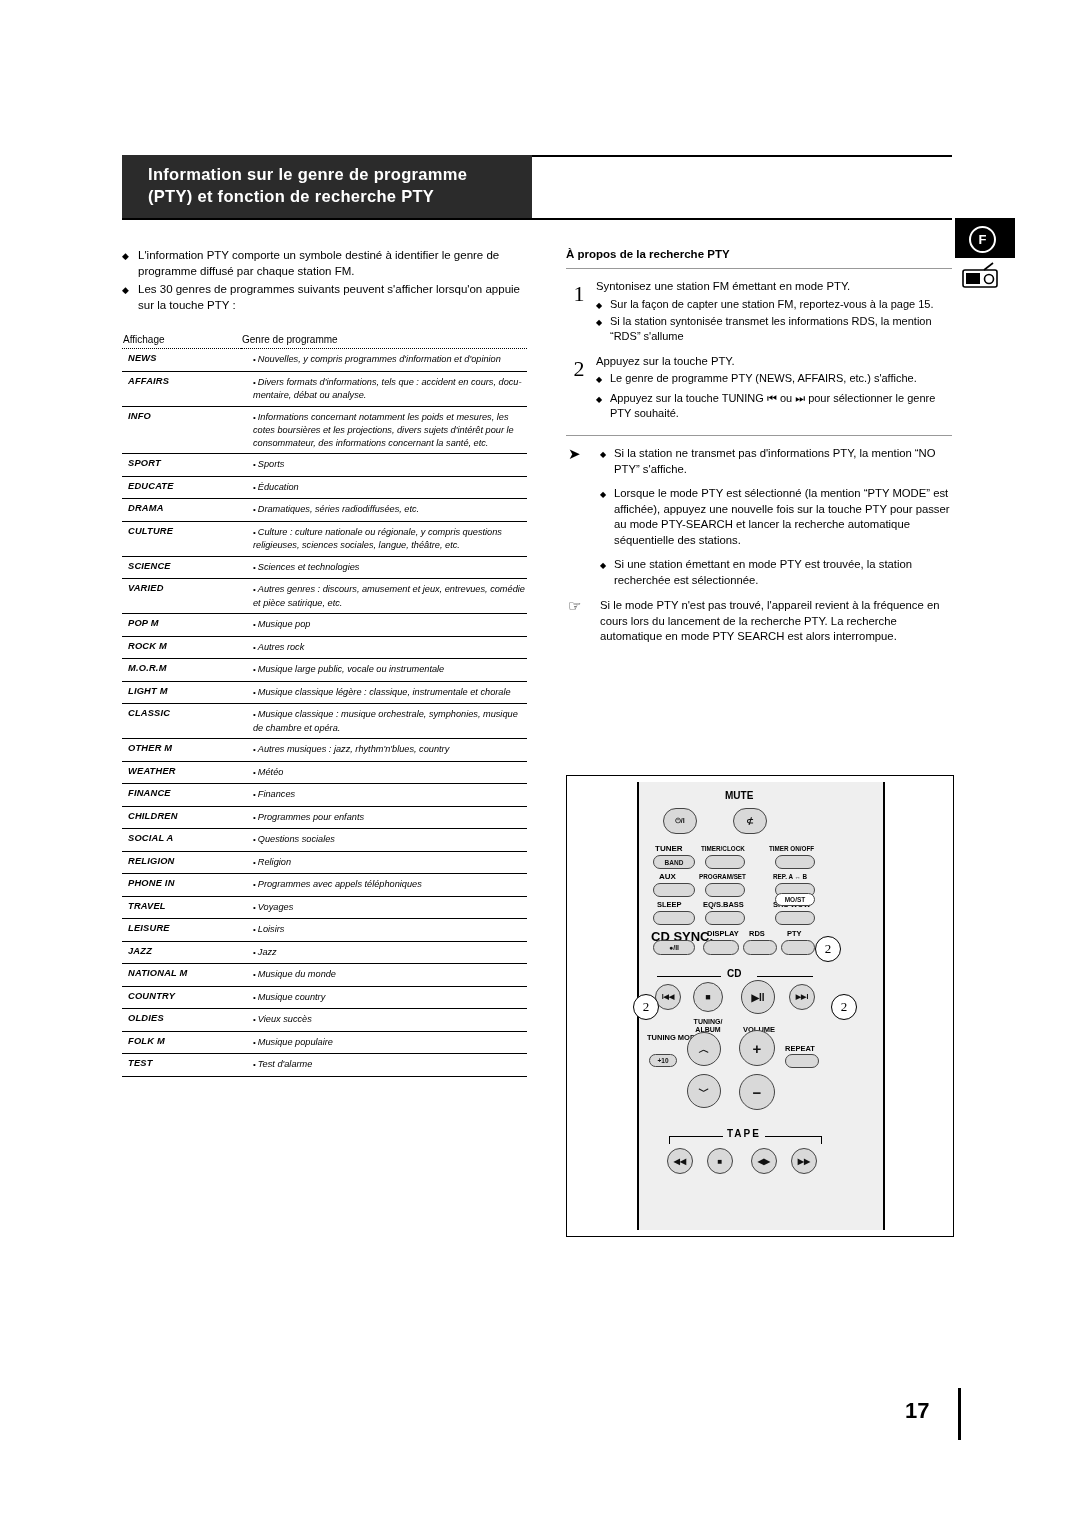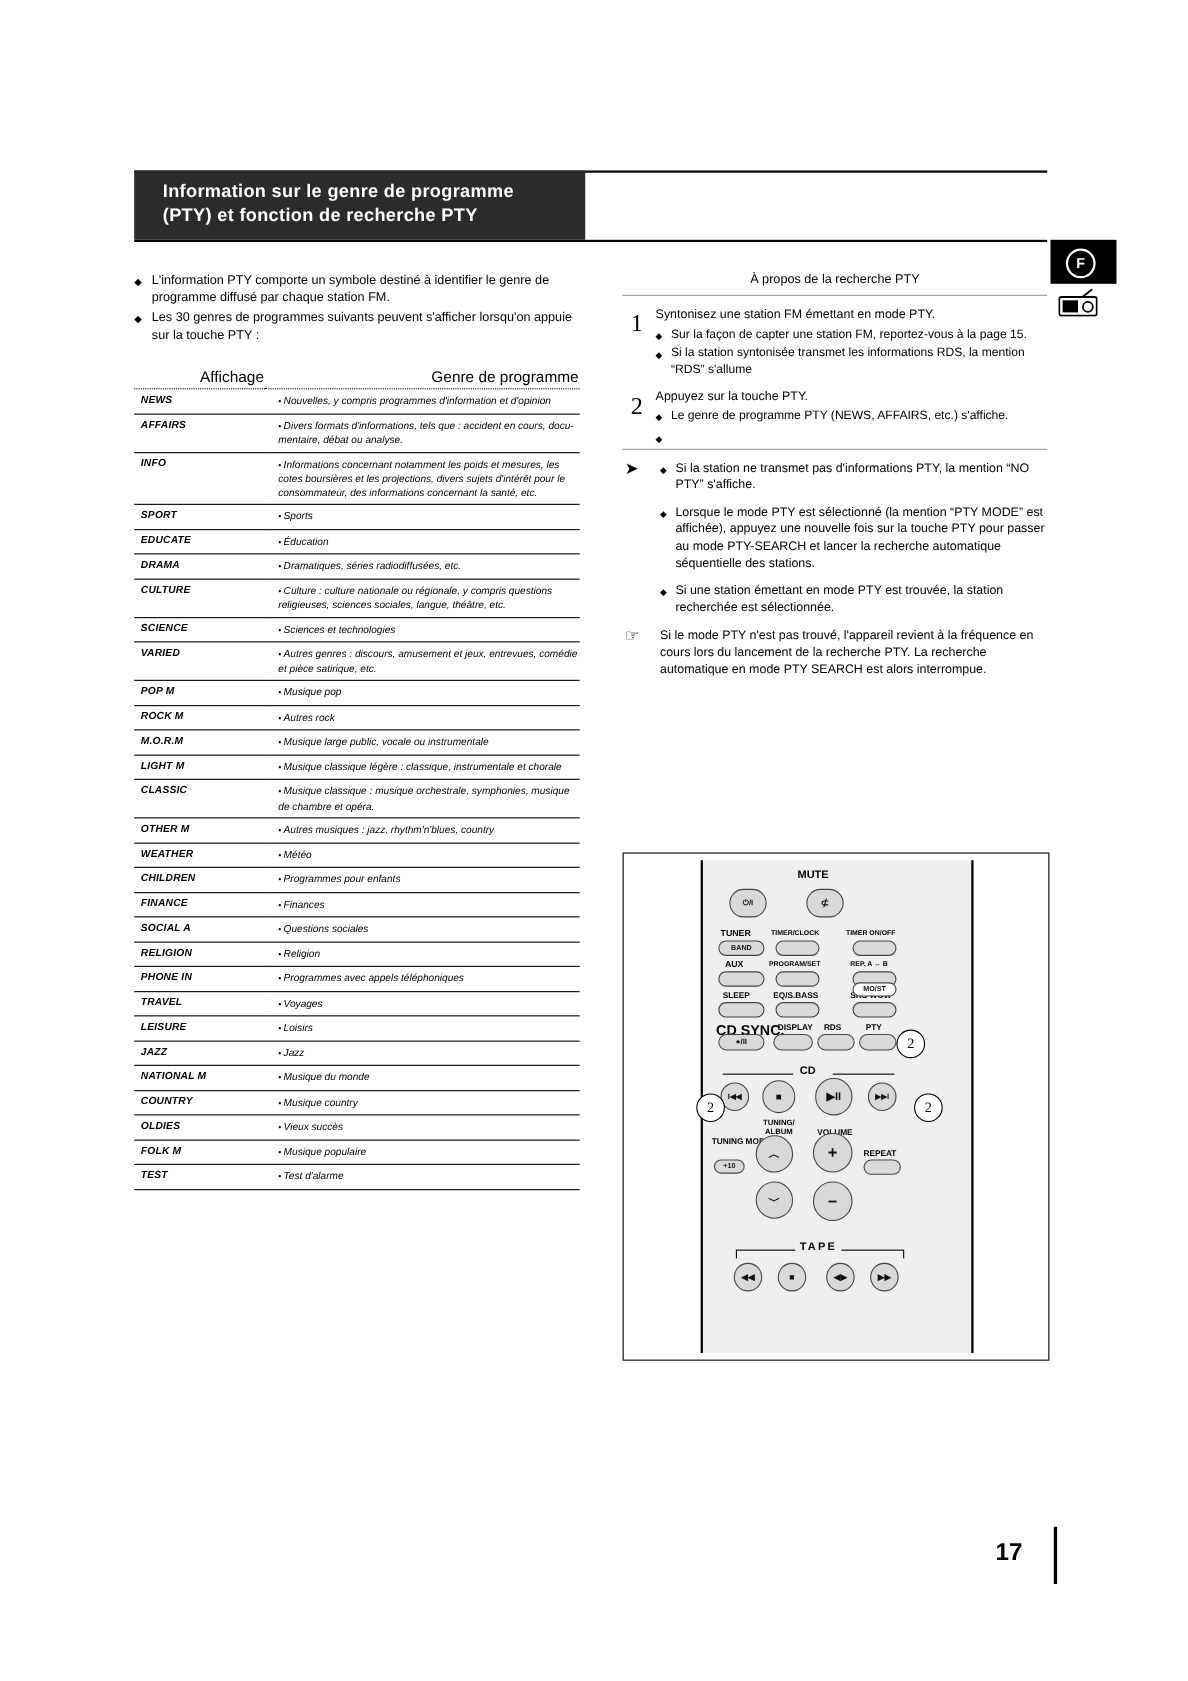--- a/index.html
+++ b/index.html
@@ -40,38 +40,38 @@
   .col-left{position:absolute;left:122px;top:248px;width:405px;}
   .bullet-list{font-size:11.5px;line-height:15.5px;}
   .bl-item{position:relative;padding-left:16px;margin-bottom:3px;}
   .bl-item .dia{position:absolute;left:0;top:1px;font-size:9px;}
 
   table.pty{
     position:absolute;left:122px;top:333px;width:405px;
     border-collapse:collapse;font-size:9.5px;
   }
   table.pty th{
-    font-size:14px;font-weight:normal;text-align:right;padding-bottom:3px;
+    font-size:10px;font-weight:normal;text-align:left;padding-bottom:3px;
     border-bottom:1px dotted #000;
   }
   table.pty th.c1{width:113px;}
   table.pty td{
     vertical-align:top;padding:4px 0 4px 0;border-bottom:1px solid #000;font-style:italic;
   }
   table.pty td.code{
     width:113px;font-size:9.3px;font-weight:bold;letter-spacing:.2px;padding-left:6px;
   }
   table.pty td.desc{
     font-size:9.2px;font-style:italic;padding-left:12px;line-height:12.5px;
   }
   table.pty td.desc .d{font-style:normal;font-size:8px;margin-right:2px;}
 
   
   .col-right{position:absolute;left:566px;top:248px;width:386px;}
-  .rt-title{font-size:11.5px;font-weight:normal;text-align:center;}
+  .rt-title{font-size:11.5px;font-weight:bold;}
   .rt-rule{border-bottom:1px solid #999;margin:8px 0 10px 0;}
   .step{position:relative;min-height:40px;margin-bottom:4px;}
   .step .num{
     position:absolute;left:0;top:2px;width:26px;font-size:22px;font-weight:300;
     font-family:"Liberation Serif", serif;text-align:center;color:#000;
   }
   .step .body{margin-left:30px;font-size:11.3px;line-height:15.5px;}
   .sub{position:relative;padding-left:14px;margin-top:2px;font-size:11px;line-height:15px;}
   .sub .dia{position:absolute;left:0;top:1px;font-size:8px;}
   .thin-rule{border-bottom:1px solid #999;margin:10px 0 10px 0;}
@@ -219,26 +219,26 @@
         </tr>
         <tr>
           <td class="code">OTHER M</td>
           <td class="desc"><span class="d">•</span><span>Autres musiques : jazz, rhythm'n'blues, country</span></td>
         </tr>
         <tr>
           <td class="code">WEATHER</td>
           <td class="desc"><span class="d">•</span><span>Météo</span></td>
         </tr>
         <tr>
+          <td class="code">FINANCE</td>
+          <td class="desc"><span class="d">•</span><span>Finances</span></td>
+        </tr>
+        <tr>
           <td class="code">CHILDREN</td>
           <td class="desc"><span class="d">•</span><span>Programmes pour enfants</span></td>
-        </tr>
-        <tr>
-          <td class="code">FINANCE</td>
-          <td class="desc"><span class="d">•</span><span>Finances</span></td>
         </tr>
         <tr>
           <td class="code">SOCIAL  A</td>
           <td class="desc"><span class="d">•</span><span>Questions sociales</span></td>
         </tr>
         <tr>
           <td class="code">RELIGION</td>
           <td class="desc"><span class="d">•</span><span>Religion</span></td>
         </tr>
         <tr>
@@ -302,20 +302,21 @@
     <div class="step" style="margin-top:10px;">
       <div class="num">2</div>
       <div class="body">
         <div>Appuyez sur la touche PTY.</div>
         <div class="sub">
           <span class="dia">◆</span>
           <span>Le genre de programme PTY (NEWS, AFFAIRS, etc.) s'affiche.</span>
         </div>
         <div class="sub" style="margin-top:5px;">
           <span class="dia">◆</span>
+          <span>Appuyez sur la touche TUNING ⏮ ou ⏭ pour sélectionner le genre PTY souhaité.</span>
         </div>
       </div>
     </div>
 
     <div class="thin-rule" style="margin-top:14px;"></div>
 
     <div class="note-block">
       <span class="gly">➤</span>
       <div class="note-item">
         <span class="dia">◆</span>

